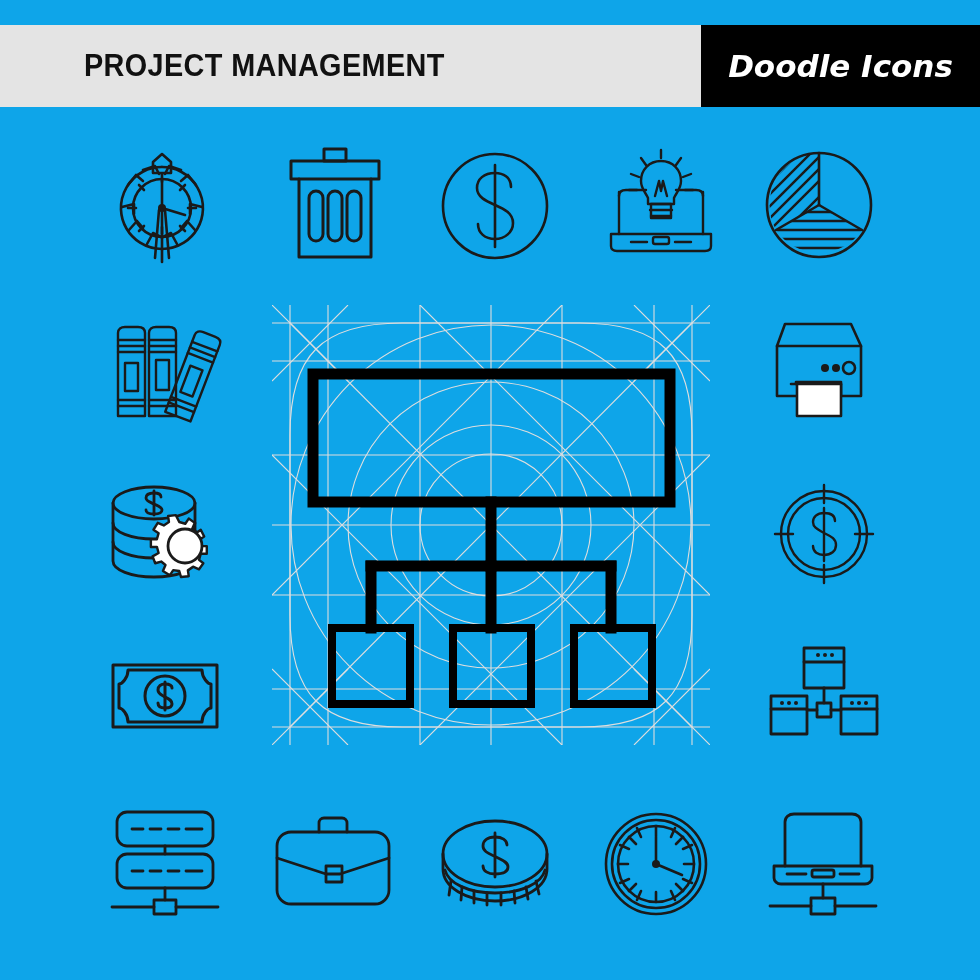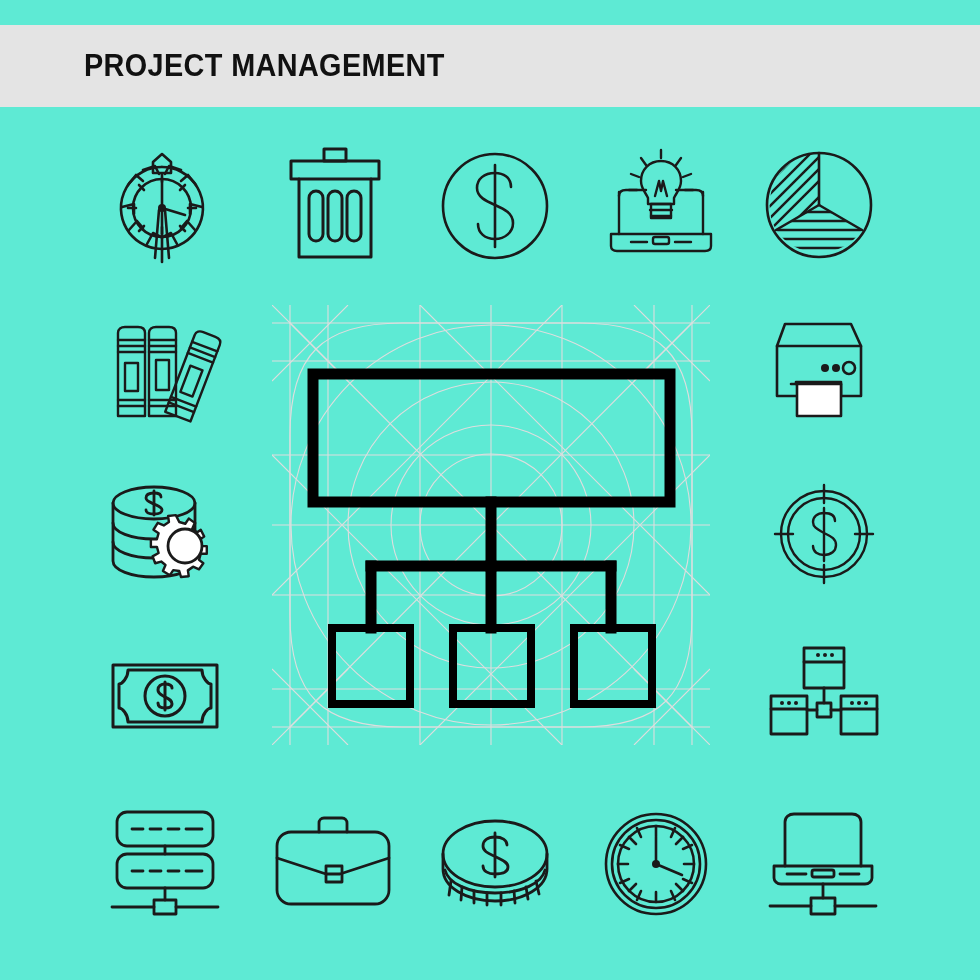--- a/index.html
+++ b/index.html
@@ -8,21 +8,21 @@
     padding: 0;
     background: #ffffff;
   }
   body {
     font-family: "Liberation Sans", sans-serif;
   }
   #page {
     position: relative;
     width: 980px;
     height: 980px;
-    background: #5eead4;
+    background: #0ea5e9;
     overflow: hidden;
   }
 
   
   #header-bar {
     position: absolute;
     left: 0;
     top: 25px;
     width: 980px;
     height: 82px;
@@ -132,20 +132,23 @@
 </style>
 </head>
 <body>
 
 <div id="page">
 
   <div id="header-bar"></div>
 
   <div id="header-title">PROJECT MANAGEMENT</div>
 
+  <div id="brand-box">
+    <span id="brand-label">Doodle Icons</span>
+  </div>
 
   <div class="icon-cell" style="left:103px; top:140px; width:118px; height:126px;">
     <svg width="118" height="126" viewBox="0 0 118 126">
       <g class="ink" stroke-width="2.6">
 
         <path d="M50 22 L59 14 L68 22 L68 33 L50 33 Z"></path>
 
         <path d="M40 30 L52 26 L56 34 M78 30 L66 26 L62 34
                  M93 45 L85 35 L78 41 M25 45 L33 35 L40 41
                  M99 67 L87 64 L87 74 M19 67 L31 64 L31 74

